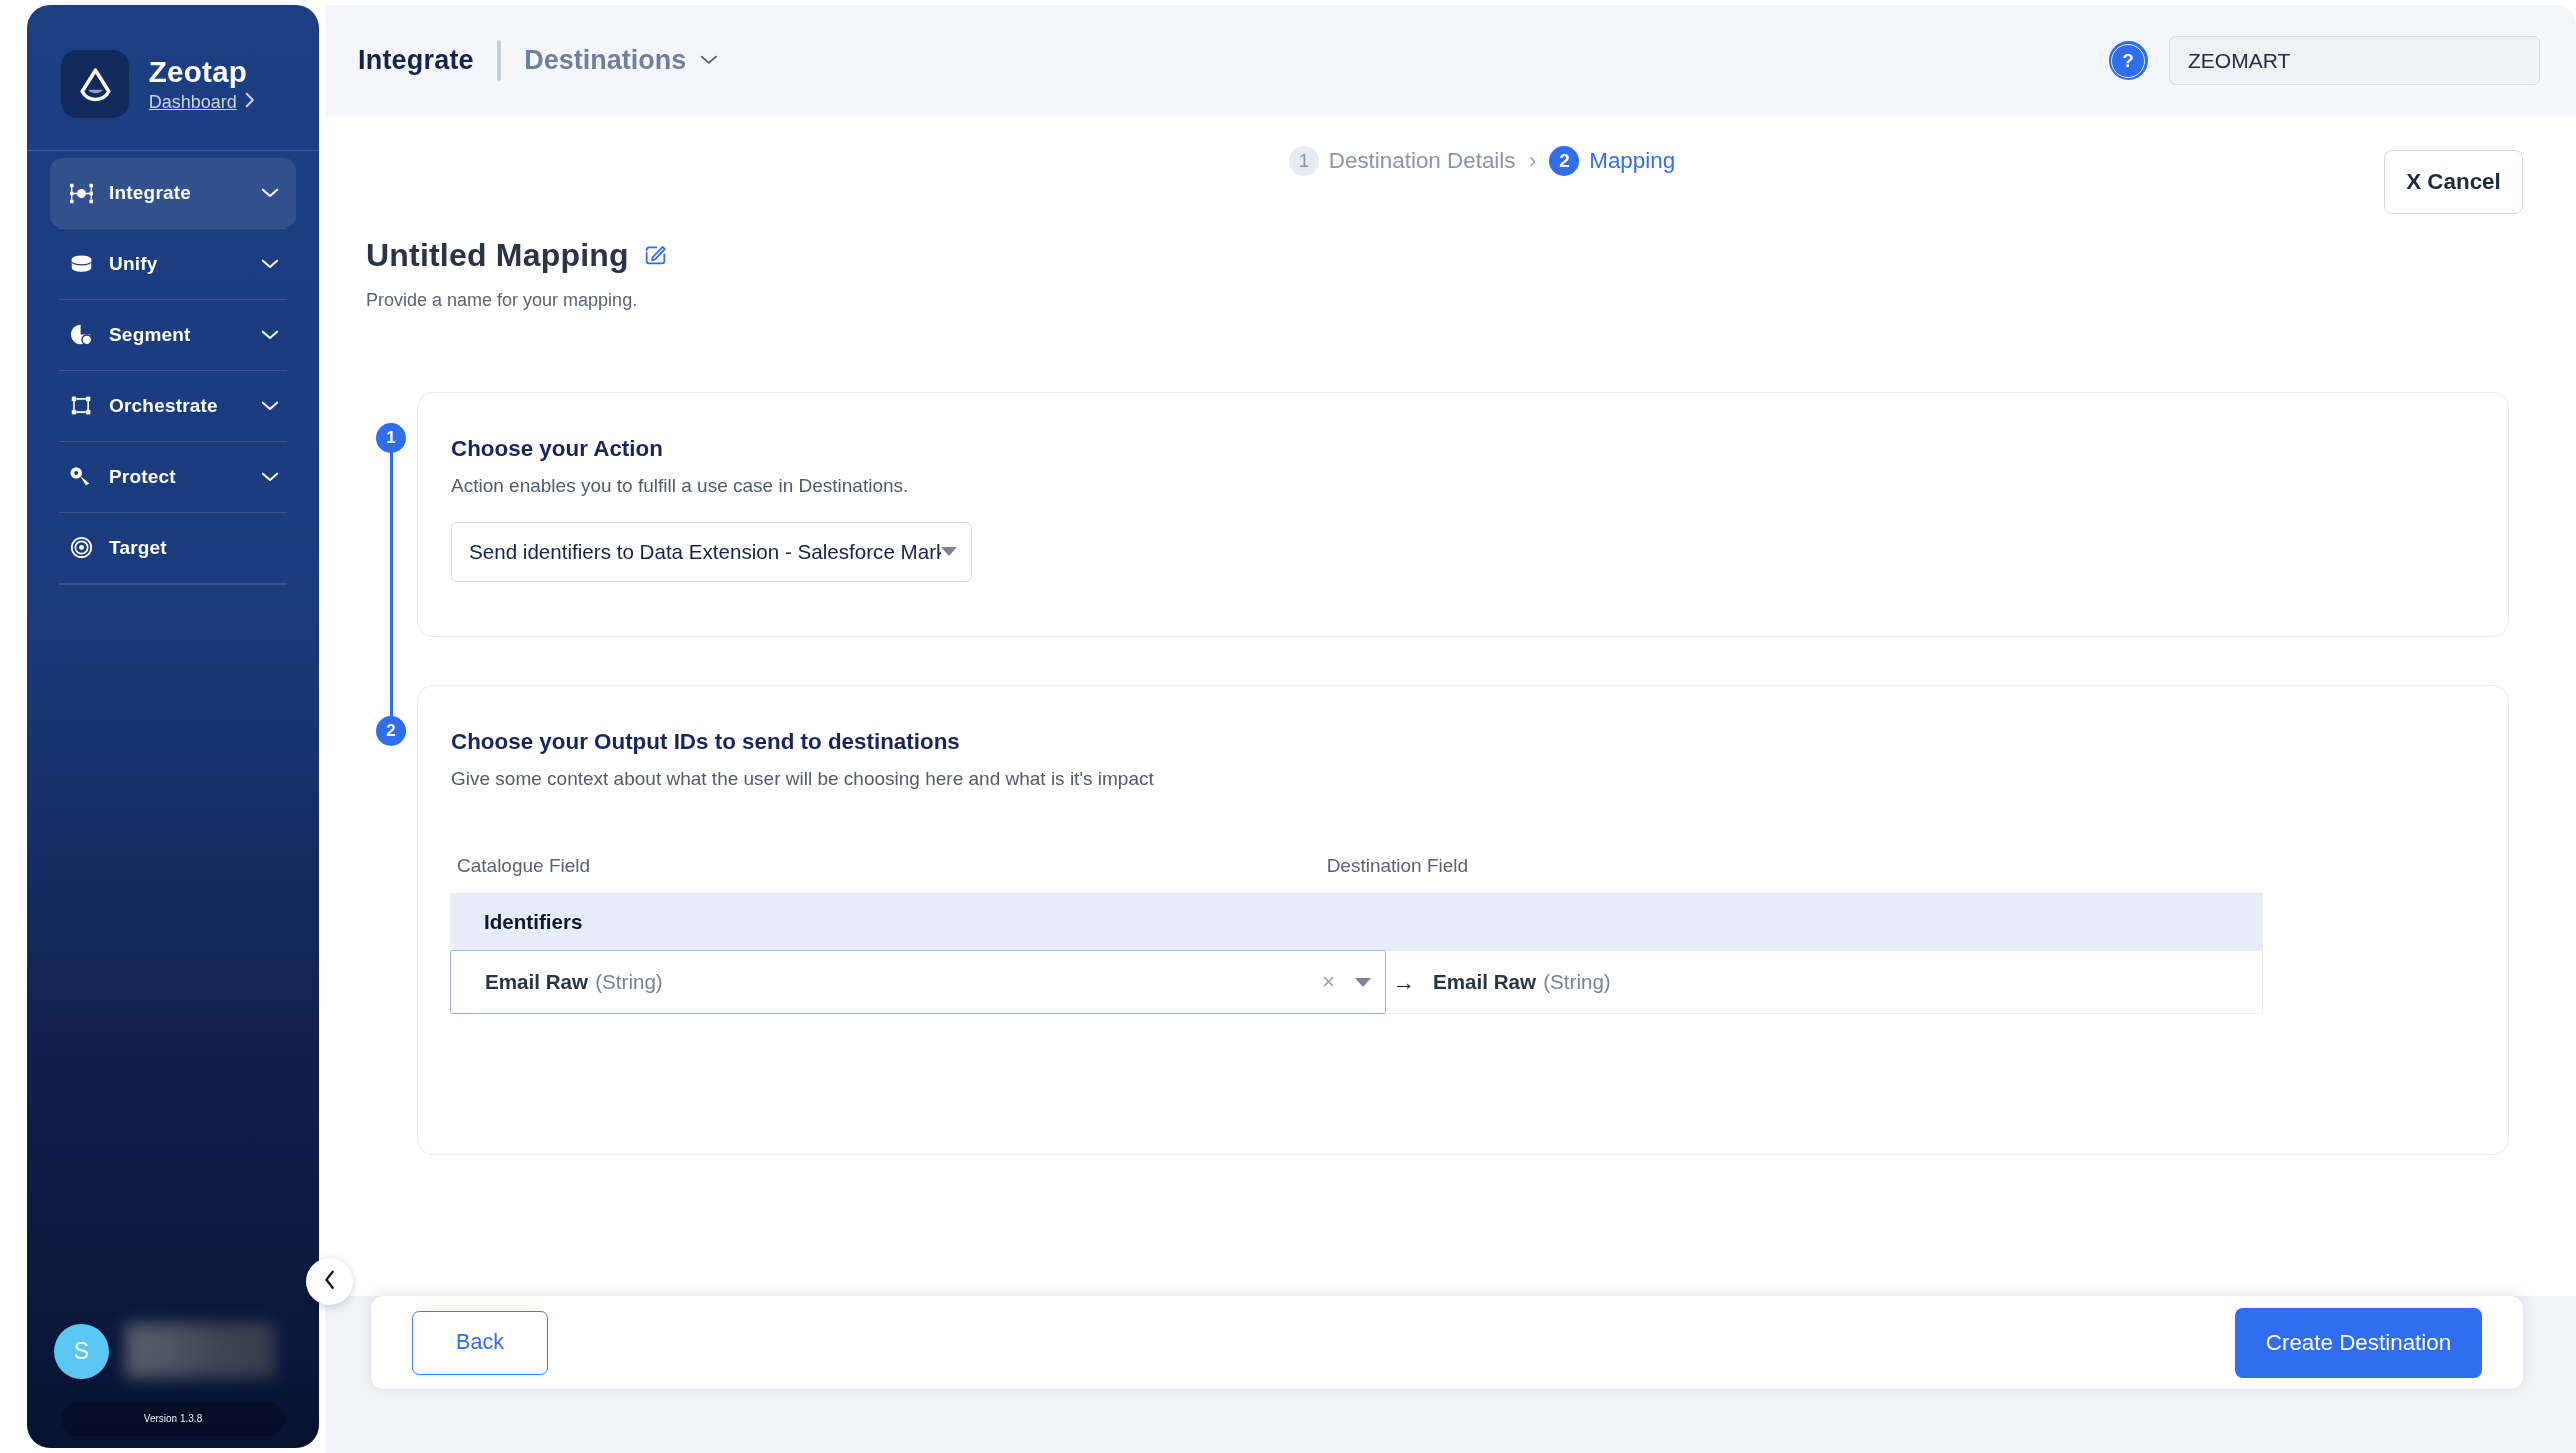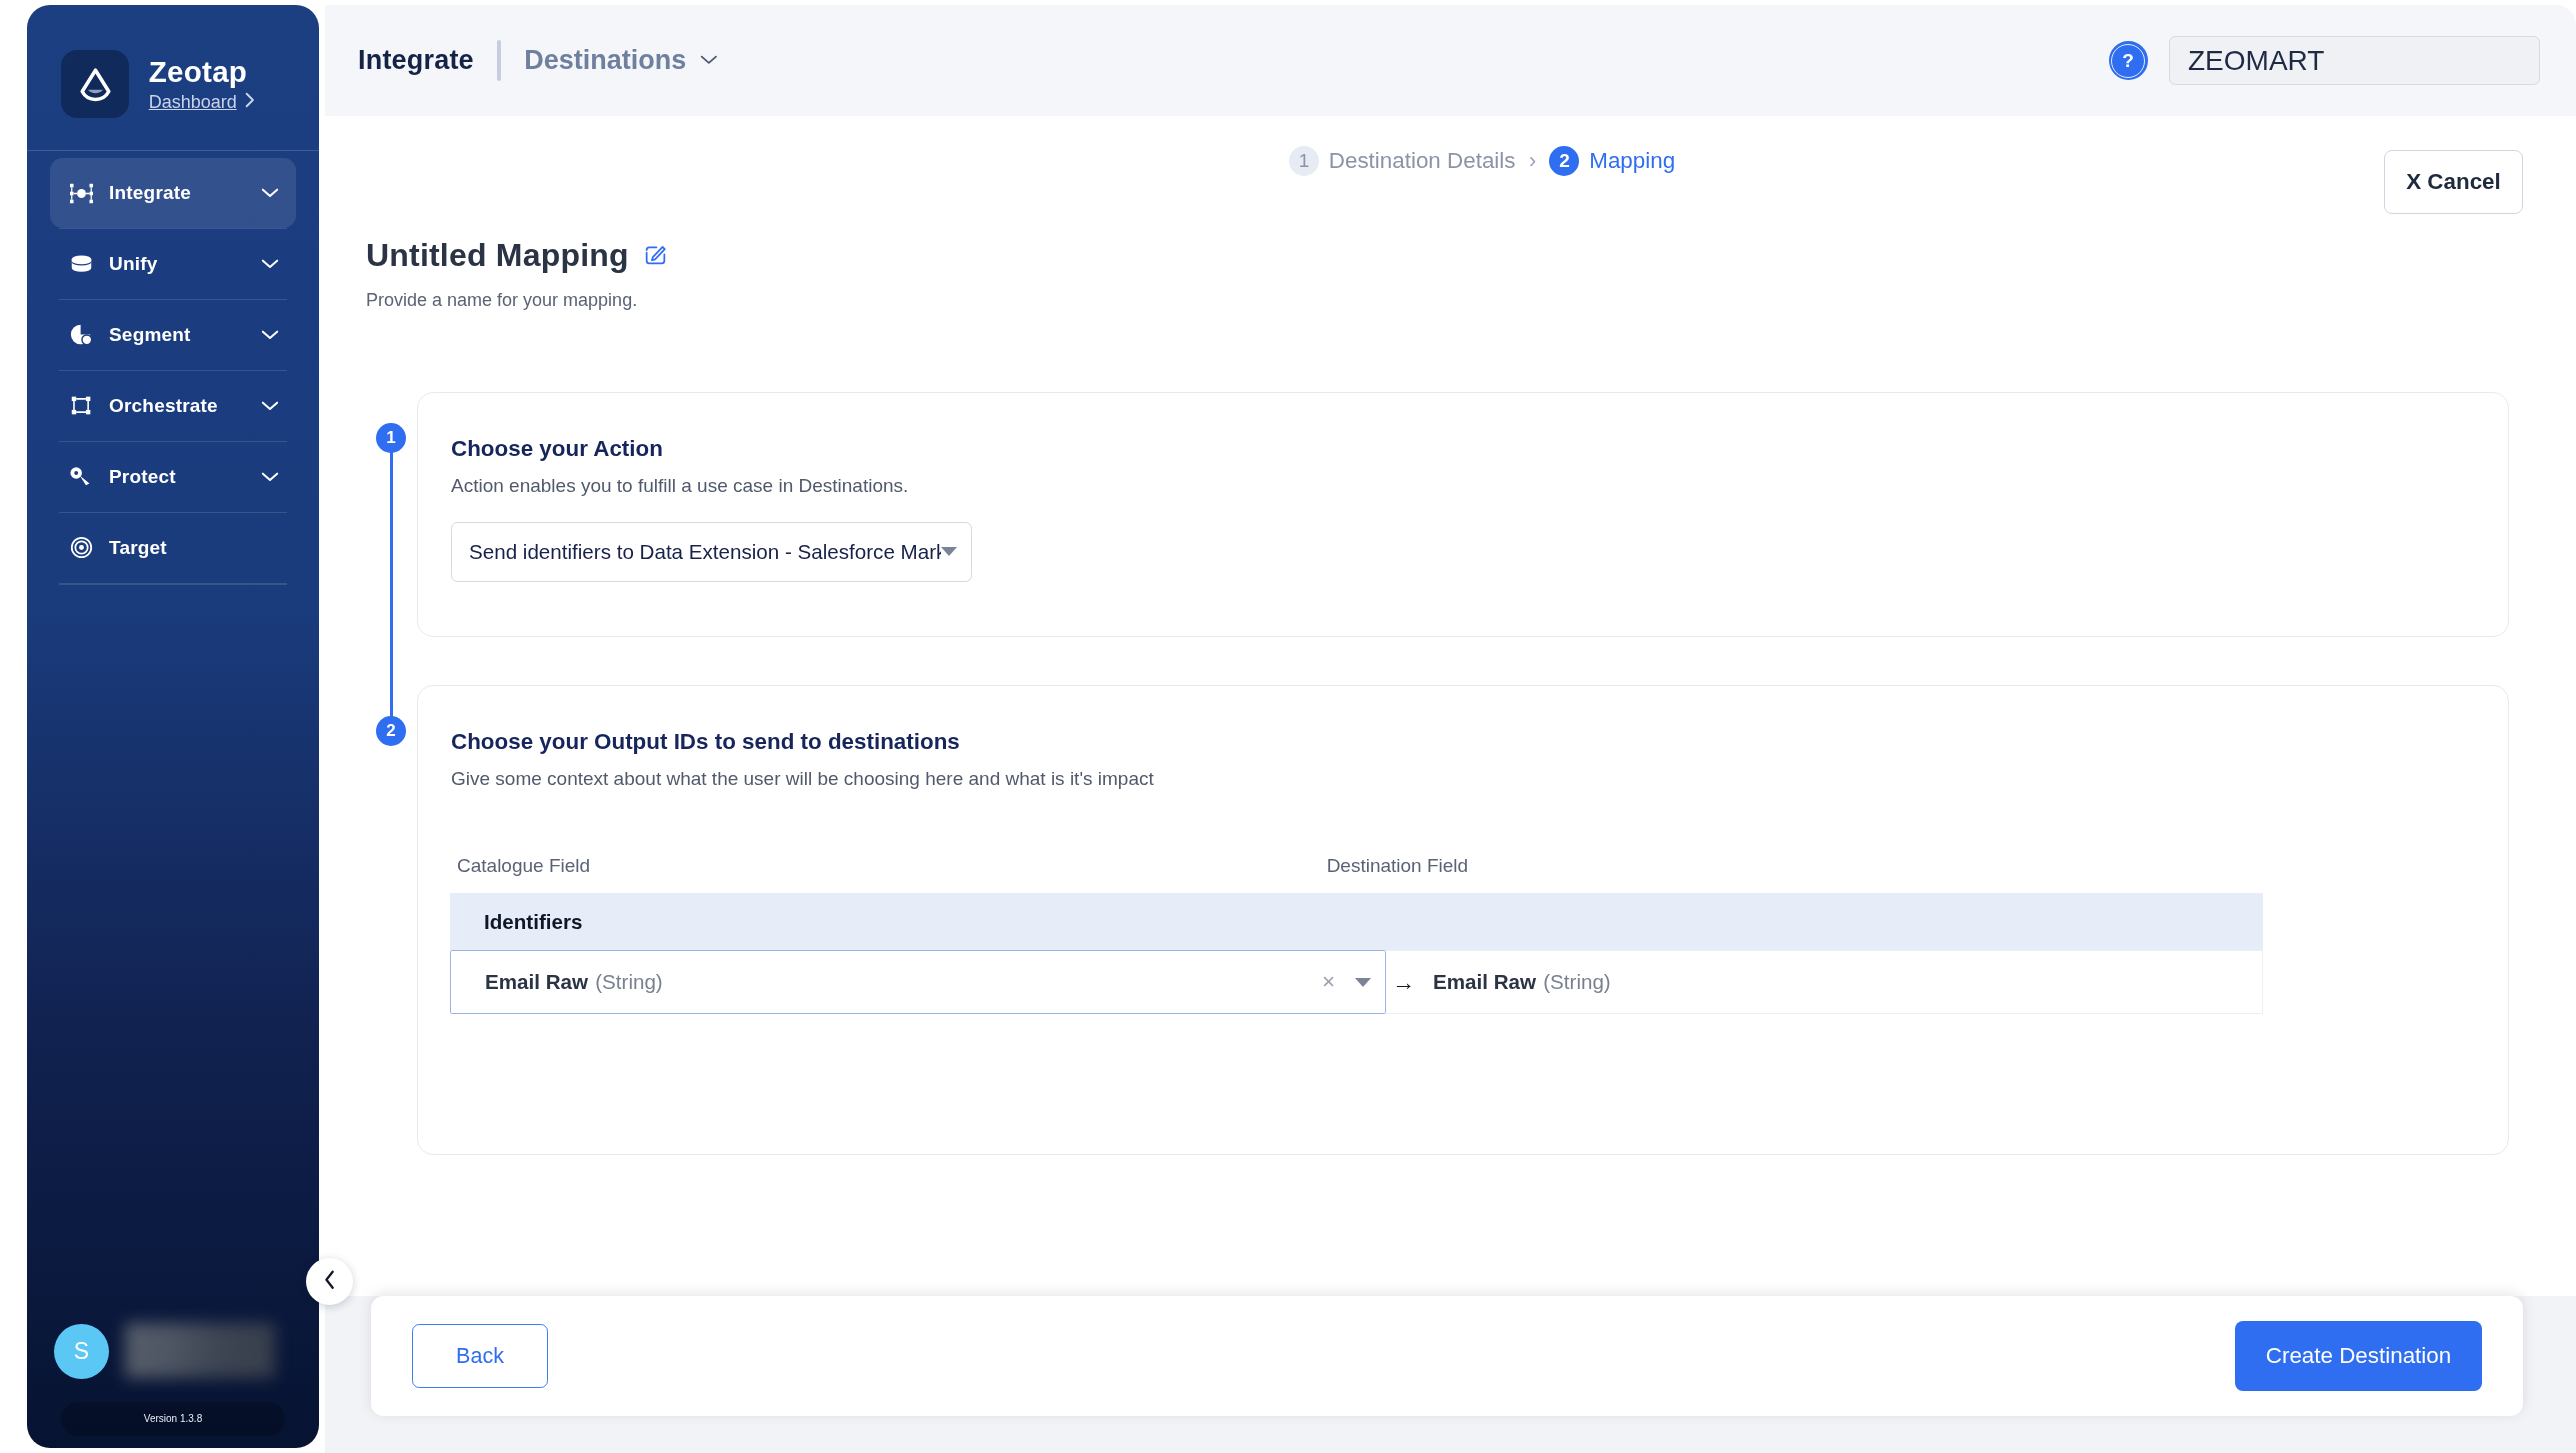--- a/index.html
+++ b/index.html
@@ -96,21 +96,21 @@
     color: #fff; font-size: 19.7px; font-weight: bold; cursor: pointer;
     border: 2.7px solid #2f6ef0;
   }
   .help-inner {
     width: 34px; height: 34px; border-radius: 50%; border: 1.8px solid rgba(255,255,255,.85);
     display:flex; align-items:center; justify-content:center; font-size: 19px; font-weight:bold;
   }
   .account-box {
     width: 371px; height: 49px; border: 0.9px solid #d4dae4; border-radius: 6.3px;
     background: #eff1f5; display: flex; align-items: center; padding: 0 18px;
-    font-size: 28px; color: #1f2a44; cursor: text;
+    font-size: 21px; color: #1f2a44; cursor: text;
   }
 
   
   .crumb {
     position: absolute; left: 1289px; top: 146px;
     display: flex; align-items: center; gap: 9.8px; font-size: 22.4px;
   }
   .crumb-num {
     width: 30px; height: 30px; border-radius: 50%;
     display: flex; align-items: center; justify-content: center;
@@ -191,21 +191,21 @@
   .fld-type { font-size: 20.6px; color: #79818f; margin-left: 7.2px; }
   .src-actions { margin-left: auto; display: flex; align-items: center; gap: 19.7px; }
   .x-clear { font-size: 22.4px; color: #9aa0ab; cursor: pointer; line-height: 1; }
   .arrow-mid {
     position: absolute; left: 942px; top: 50%; transform: translateY(-50%);
     font-size: 23px; color: #111827; z-index: 4; font-weight: bold;
   }
 
   
   .footer {
-    position: absolute; left: 371px; top: 1296px; width: 2152px; height: 120px;
+    position: absolute; left: 371px; top: 1296px; width: 2152px; height: 93px;
     background: #ffffff; border-radius: 12.5px;
     box-shadow: 0 -2.7px 14.3px rgba(16,24,40,.10);
     display: flex; align-items: center; padding: 0 41px;
   }
   .back-btn {
     width: 136px; height: 64px; border: 0.9px solid #3d7bf2; border-radius: 7.2px;
     background: #fff; color: #2f6ef0; font-size: 21.5px;
     display: flex; align-items: center; justify-content: center; cursor: pointer;
   }
   .create-btn {

